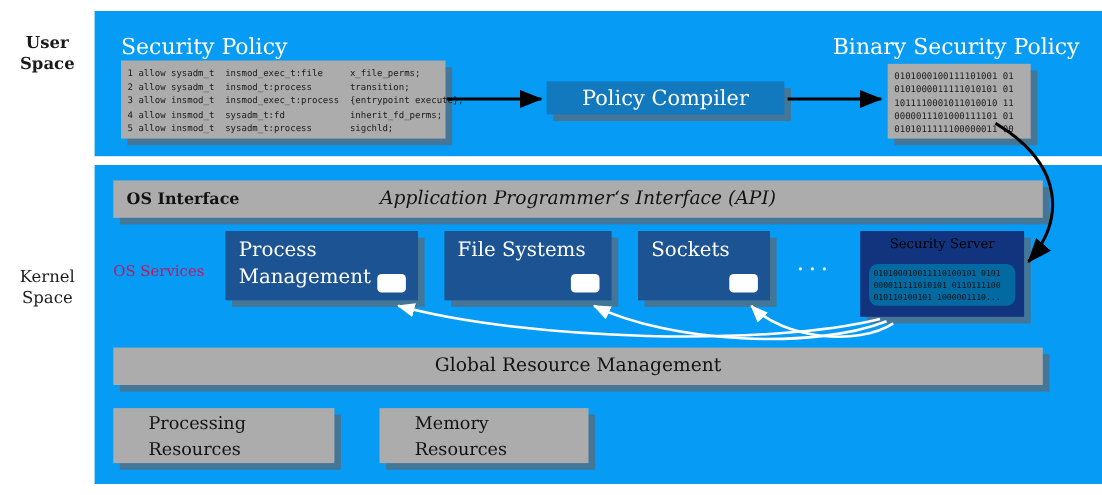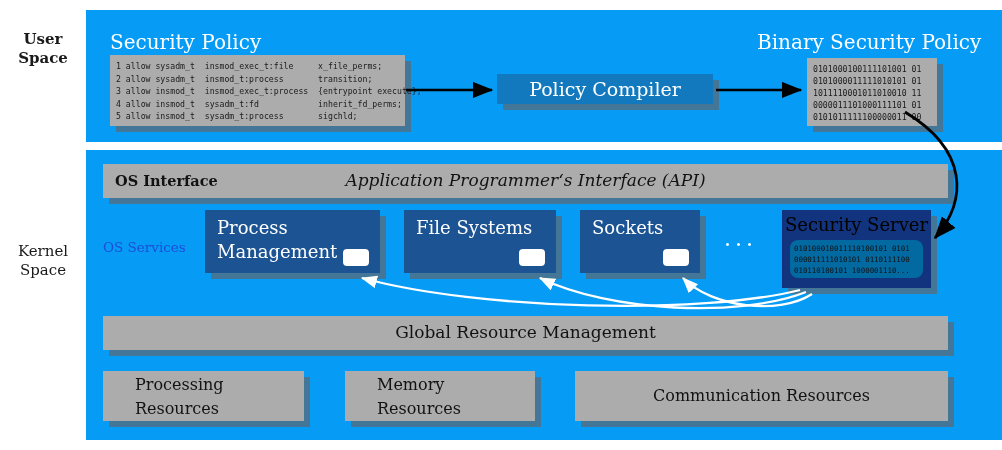--- a/index.html
+++ b/index.html
@@ -116,21 +116,21 @@
     text-align: center;
     font-size: 17px;
     font-style: italic;
     font-family: "DejaVu Serif", serif;
   }
 
   
   #os-services-label {
     position: absolute;
     left: 103px; top: 239px;
-    color: #1d4ed8;
+    color: #be185d;
     font-size: 13.5px;
     font-family: "DejaVu Serif", serif;
     white-space: nowrap;
   }
   .service {
     height: 63px;
   }
   .service .box-title {
     left: 12px; top: 6px;
     font-size: 18px;
@@ -160,21 +160,21 @@
     font-family: "DejaVu Serif", serif;
   }
 
   #svc-security {
     left: 782px; top: 210px; width: 149px; height: 78px;
     background: #12347E;
   }
   #svc-security .box-title {
     left: 0; right: 0; top: 4px;
     text-align: center;
-    font-size: 18px;
+    font-size: 12px;
     font-family: "DejaVu Serif", serif;
   }
   #sec-binary {
     position: absolute;
     left: 8px; top: 30px; width: 133px; height: 38px;
     background: #0369a1;
     border-radius: 8px;
     box-sizing: border-box;
   }
   #sec-binary .bin {
@@ -299,23 +299,20 @@
   <div class="box gray resource left-al" id="res-processing">
     <div class="box-title">Processing
 Resources</div>
   </div>
 
   <div class="box gray resource left-al" id="res-memory">
     <div class="box-title">Memory
 Resources</div>
   </div>
 
-  <div class="box gray resource center-al" id="res-comm">
-    <div class="box-title">Communication Resources</div>
-  </div>
 
   <svg id="arrows" viewBox="0 0 1002 450">
     <defs>
       <marker id="ah-black" markerWidth="9" markerHeight="9" refX="7.5" refY="3.2" orient="auto" markerUnits="strokeWidth">
         <path d="M0,0 L8,3.2 L0,6.4 z" fill="#000000"></path>
       </marker>
       <marker id="ah-white" markerWidth="8" markerHeight="8" refX="6.5" refY="2.8" orient="auto" markerUnits="strokeWidth">
         <path d="M0,0 L7,2.8 L0,5.6 z" fill="#ffffff"></path>
       </marker>
     </defs>

